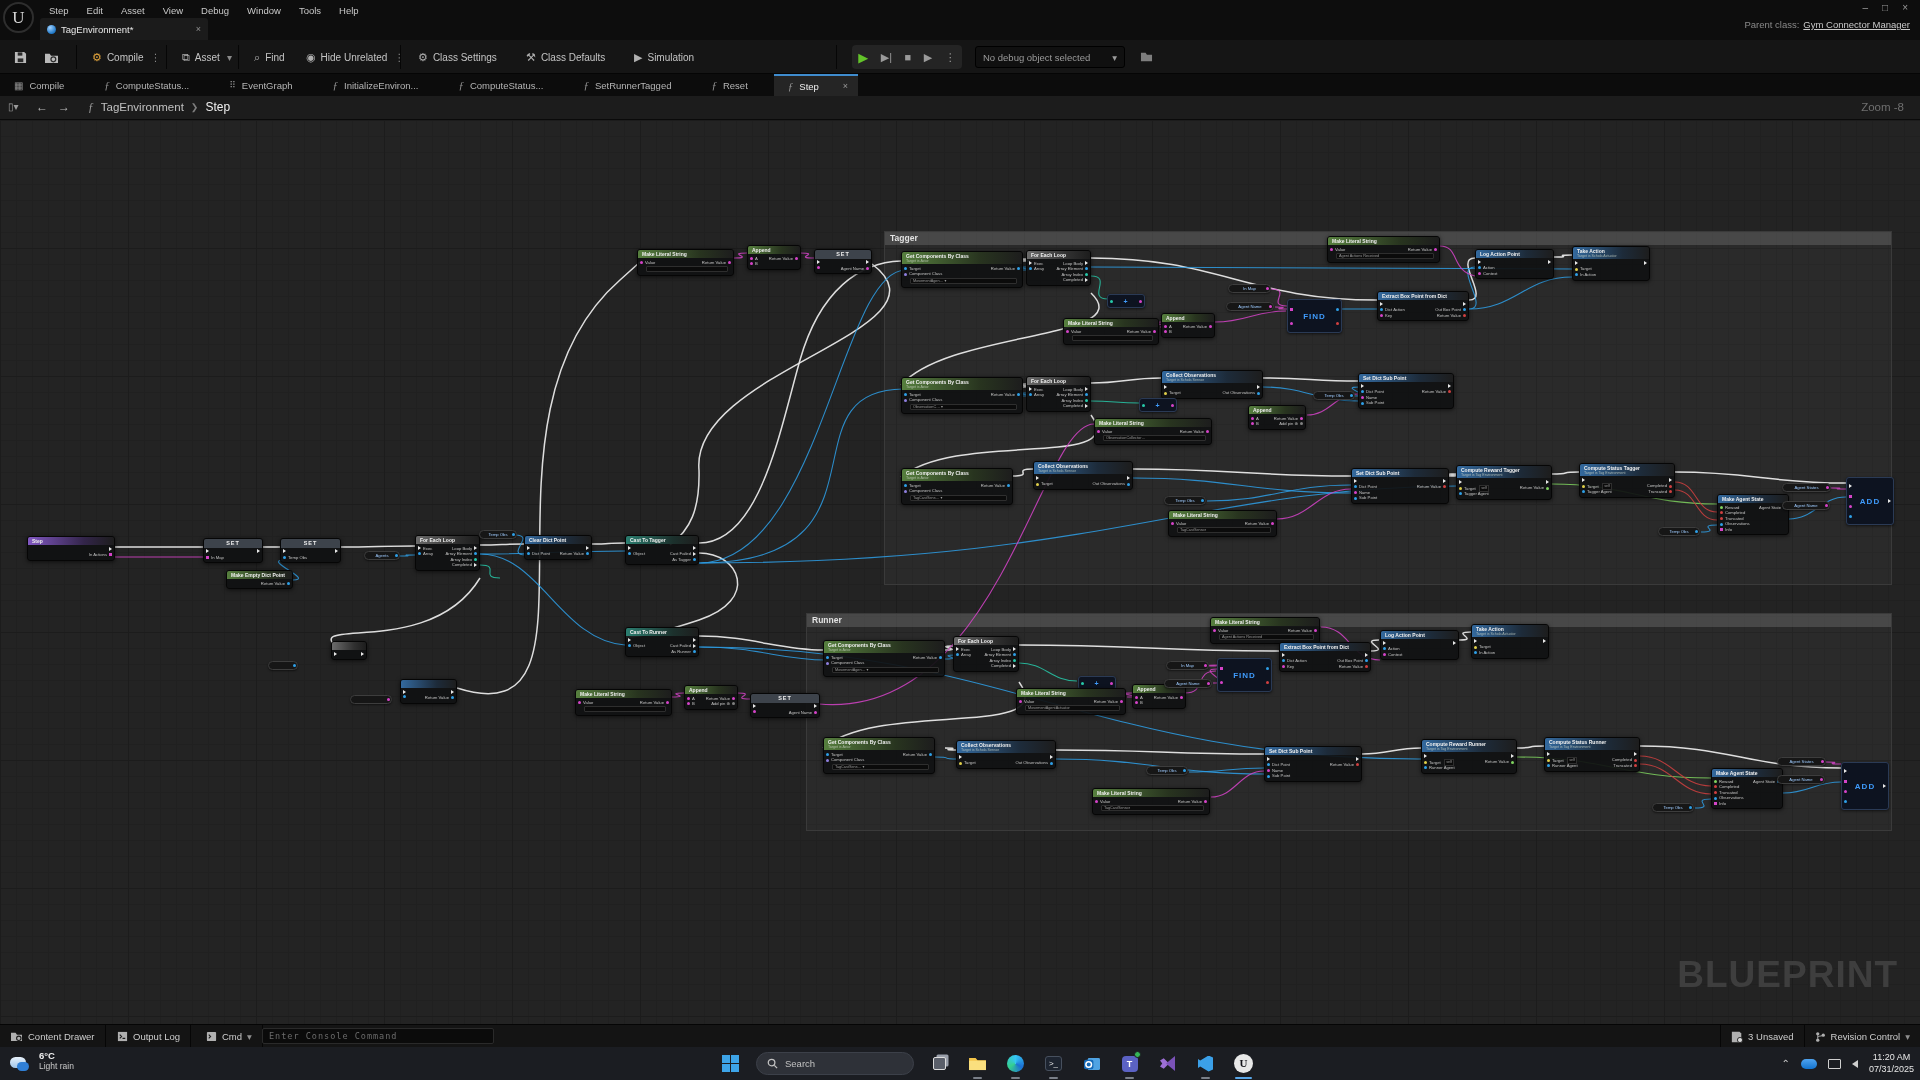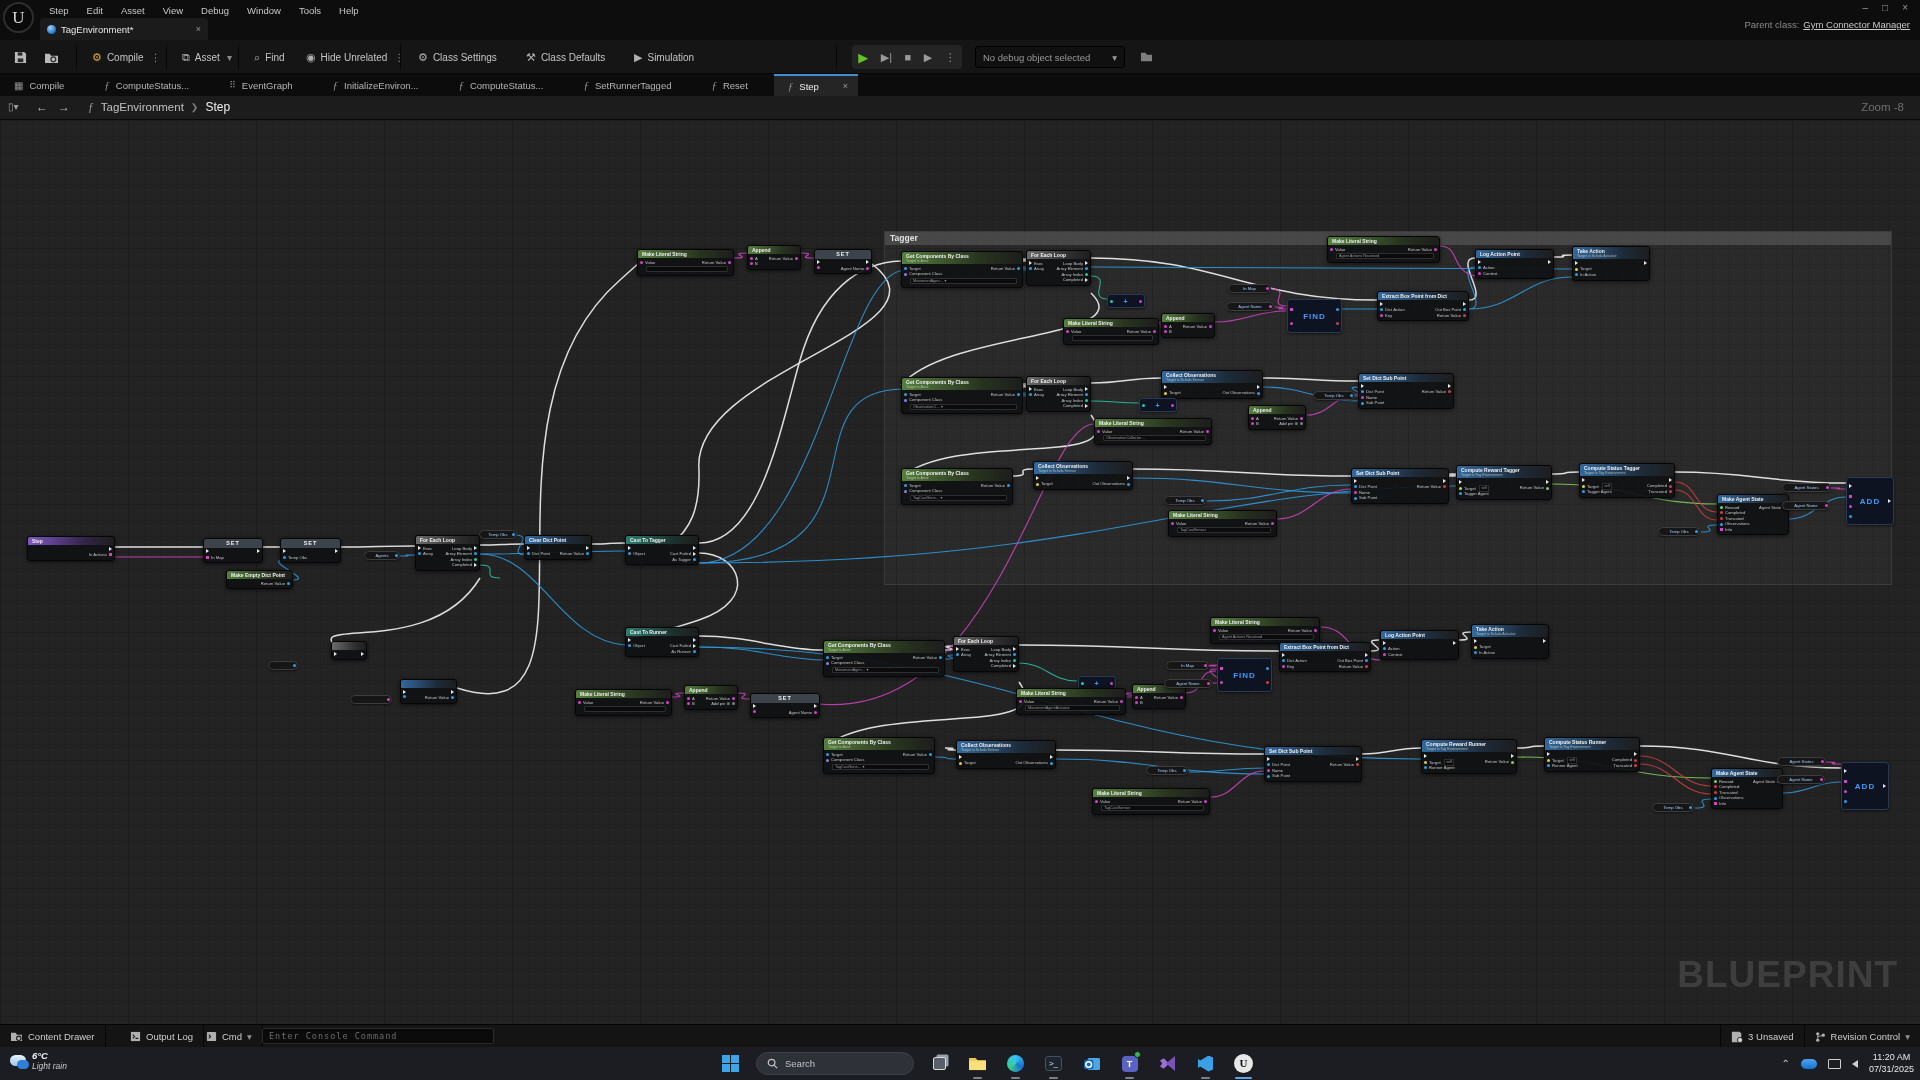--- a/index.html
+++ b/index.html
@@ -91,21 +91,21 @@
   .sbtn { position:absolute; top:0; height:23px; display:flex; align-items:center; gap:5px; color:#cdcdcd;
     font-size:9.5px; padding:0 10px; border-right:1px solid #060606; }
   .sico { font-size:10px; color:#a8a8a8; }
   #console { position:absolute; left:262px; top:3px; width:232px; height:16px; background:#0b0b0b;
     border:1px solid #2a2a2a; border-radius:2px; color:#6b6b6b; font-size:8.5px;
     font-family:"DejaVu Sans Mono",monospace; padding:0 6px; line-height:15px; letter-spacing:1px; }
   #sbright { position:absolute; right:0; top:0; height:23px; display:flex; }
   #sbright .sbtn { position:relative; border-left:1px solid #060606; border-right:none; }
   
   #taskbar { left:0; top:1047px; width:1920px; height:33px; background:#1b1d22; }
-  #weather { left:8px; top:3px; display:flex; align-items:center;font-style:italic; }
+  #weather { left:8px; top:3px; display:flex; gap:7px; align-items:flex-end; }
   #wcloud { width:24px; height:16px; position:relative; }
   #wcloud .c1 { position:absolute; left:2px; top:2px; width:16px; height:11px; border-radius:8px; background:linear-gradient(#e8f2fb,#9fc4e8); }
   #wcloud .c2 { position:absolute; left:9px; top:7px; width:12px; height:9px; border-radius:6px; background:#2f7fd6; }
   #weather .wt { color:#f0f0f0; font-size:9.5px; font-weight:bold; }
   #weather .wd { color:#c9c9c9; font-size:8.5px; }
   #tcenter { left:718px; top:4px; display:flex; gap:13px; align-items:center; }
   .tico { width:25px; height:25px; border-radius:4px; position:relative; display:flex; align-items:center; justify-content:center; }
   .openline { position:absolute; bottom:-3px; left:8px; width:9px; height:2px; border-radius:1px; background:#7a7f88; }
   .openline.active { left:4px; width:17px; background:#58a6e8; }
   #winlogo { display:grid; grid-template-columns:8px 8px; grid-template-rows:8px 8px; gap:1.5px; }
@@ -258,20 +258,23 @@
   </div>
   <span id="zoomlabel">Zoom -8</span>
 </div>
 
 <div id="canvas" class="abs">
   <div id="watermark" class="abs">BLUEPRINT</div>
 </div>
 <div id="commentlayer" class="abs">
     <div class="comment" style="left: 884px; top: 231px; width: 1008px; height: 354px;">
       <div class="chead">Tagger</div>
+    </div>
+    <div class="comment" style="left: 806px; top: 613px; width: 1086px; height: 218px;">
+      <div class="chead">Runner</div>
     </div>
   </div>
 <svg id="wirelayer" class="abs" width="1920" height="1080">
     <path d="M115 547 C154.6 547 163.4 547 203 547" fill="none" stroke="#e8e8e8" stroke-width="1.5" opacity="0.95"></path>
     <path d="M263 547 C285 547 258 547 280 547" fill="none" stroke="#e8e8e8" stroke-width="1.5" opacity="0.95"></path>
     <path d="M341 547 C374.3 547 381.7 546 415 546" fill="none" stroke="#e8e8e8" stroke-width="1.5" opacity="0.95"></path>
     <path d="M480 545 C502 545 502 544 524 544" fill="none" stroke="#e8e8e8" stroke-width="1.5" opacity="0.95"></path>
     <path d="M592 544 C614 544 603 543 625 543" fill="none" stroke="#e8e8e8" stroke-width="1.5" opacity="0.95"></path>
     <path d="M699 543 C760 543 780 430 800 360 C820 290 860 262 901 261" fill="none" stroke="#e8e8e8" stroke-width="1.5" opacity="0.95"></path>
     <path d="M699 553 C740 553 760 600 699 620 C660 633 640 637 626 637" fill="none" stroke="#e8e8e8" stroke-width="1.5" opacity="0.95"></path>
@@ -2219,21 +2222,21 @@
   </div>
 
 <div id="statusbar" class="abs">
   <div class="sbtn" style="left:0;">
     <svg class="sico" width="13" height="11" viewBox="0 0 14 12">
         <path d="M1 2h5l1.5 2H13v7H1z" fill="#b0b0b0"></path>
         <circle cx="9.5" cy="8" r="2.4" fill="none" stroke="#1a1a1a" stroke-width="1.2"></circle>
       </svg>
     <span>Content Drawer</span>
   </div>
-  <div class="sbtn" style="left:120px;">
+  <div class="sbtn" style="left:107px;">
     <svg class="sico" width="11" height="11" viewBox="0 0 12 12">
         <rect x="1" y="1" width="10" height="10" fill="#b0b0b0"></rect>
         <path d="M3 4l2 2-2 2M6 8h3" stroke="#1a1a1a" stroke-width="1.2" fill="none"></path>
       </svg>
     <span>Output Log</span>
   </div>
   <div class="sbtn" style="left:196px;">
     <svg class="sico" width="11" height="11" viewBox="0 0 12 12">
         <rect x="1" y="1" width="10" height="10" rx="1" fill="#b0b0b0"></rect>
         <path d="M3 4l2 2-2 2" stroke="#1a1a1a" stroke-width="1.2" fill="none"></path>

